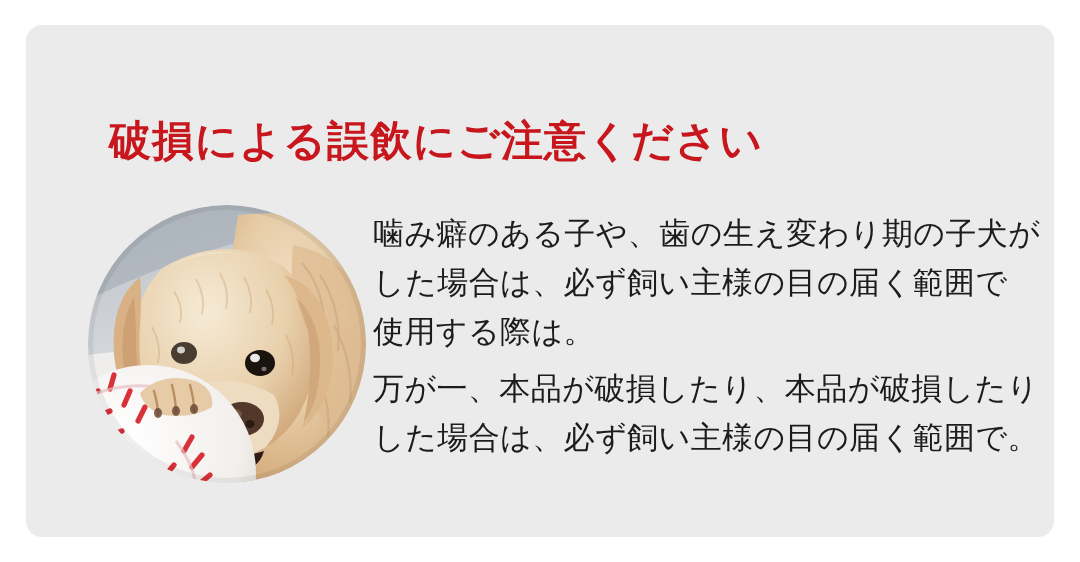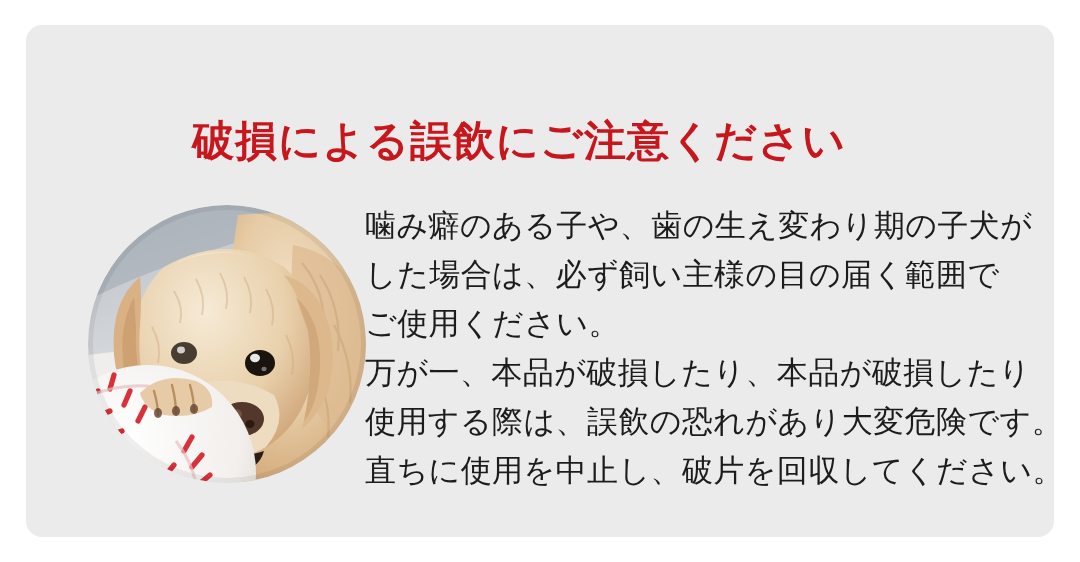--- a/index.html
+++ b/index.html
@@ -32,21 +32,21 @@
     background: #ebebeb;
     border-radius: 16px;
   }
 
   
   .notice-title {
     position: absolute;
     left: 0;
     top: 62px;
     width: 820px;
-    text-align: right;
+    text-align: center;
     color: #c8161d;
     font-family: "Liberation Serif", "DejaVu Serif", serif;
     font-weight: 700;
     font-size: 42px;
     line-height: 52px;
     letter-spacing: 1px;
     white-space: nowrap;
   }
 
   
@@ -72,21 +72,21 @@
     left: 339px;
     top: 176px;
     width: 665px;
     color: #1c1c1c;
     font-family: "Liberation Serif", "DejaVu Serif", serif;
     font-size: 31px;
     line-height: 49px;
     letter-spacing: 0.4px;
   }
   .notice-body p {
-    margin: 0;
+    margin: 8px;
   }
   .notice-body .line {
     display: block;
     white-space: nowrap;
   }
 </style>
 </head>
 <body>
 
 <div class="page">
@@ -216,23 +216,22 @@
 
           <circle cx="139" cy="139" r="139" fill="none" stroke="#00000010" stroke-width="10"></circle>
         </g>
       </svg>
     </div>
 
     <div class="notice-body">
       <p>
         <span class="line">噛み癖のある子や、歯の生え変わり期の子犬が</span>
         <span class="line">した場合は、必ず飼い主様の目の届く範囲で</span>
-        <span class="line">ご使用ください。</span>
+        <span class="line">使用する際は。</span>
       </p>
       <p>
         <span class="line">万が一、本品が破損したり、本品が破損したり</span>
-        <span class="line">使用する際は、誤飲の恐れがあり大変危険です。</span>
-        <span class="line">直ちに使用を中止し、破片を回収してください。</span>
+        <span class="line">した場合は、必ず飼い主様の目の届く範囲で。</span>
       </p>
     </div>
 
   </div>
 </div>
 
 </body></html>

